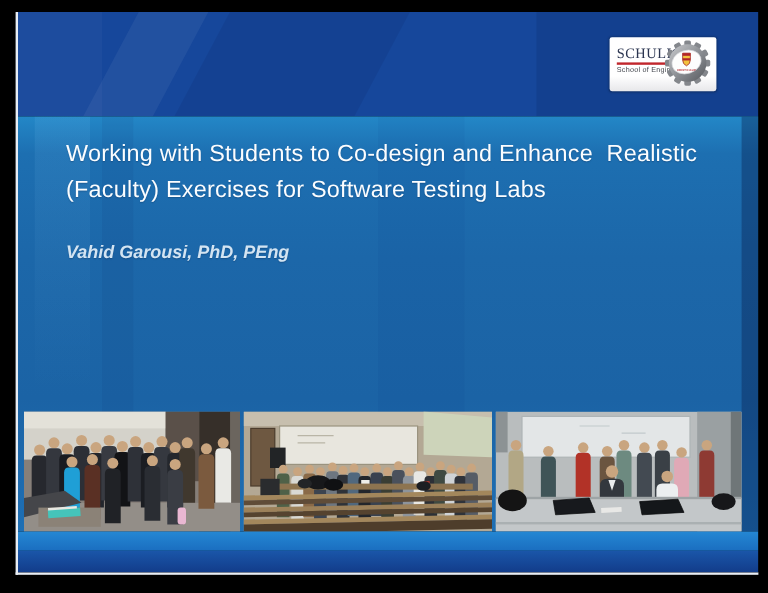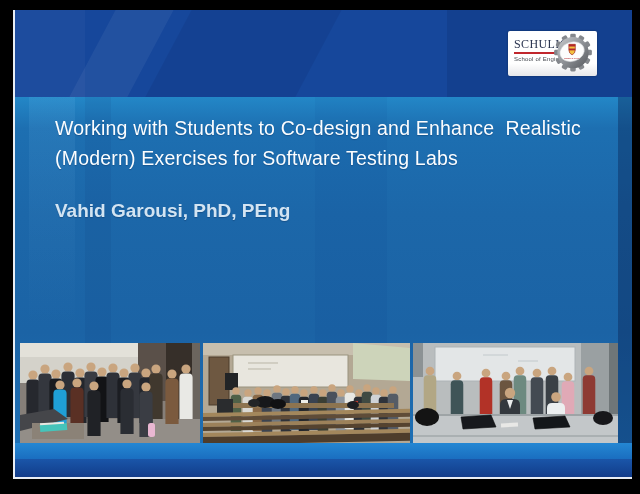--- a/index.html
+++ b/index.html
@@ -33,22 +33,22 @@
   .mn-s1{position:absolute;left:14px;top:0;width:46px;height:230px;background:linear-gradient(180deg,rgba(140,210,255,0.10),rgba(140,210,255,0));}
   .mn-s2{position:absolute;left:70px;top:0;width:26px;height:346px;background:rgba(8,38,100,0.08);}
   .mn-s3{position:absolute;left:300px;top:0;width:72px;height:346px;background:rgba(8,40,110,0.05);}
   .mn-right{position:absolute;right:0;top:0;width:14px;height:346px;background:rgba(6,24,70,0.35);}
 
   .title-block{position:absolute;left:40px;top:16px;}
   .title-line{white-space:pre;font-size:19.5px;line-height:30px;color:#fbfdff;letter-spacing:0.2px;
               text-shadow:0 1px 1px rgba(0,20,50,0.25);}
   .presenter-block{position:absolute;left:40px;top:104px;}
   .aff-block{position:absolute;left:40px;top:161px;}
-  .bold-line{white-space:pre;font-size:19px;line-height:20px;font-weight:bold;color:#d3e4f2;
-             text-shadow:0 1px 1px rgba(0,20,50,0.25);}
+  .bold-line{white-space:pre;font-size:15px;line-height:20px;font-weight:bold;color:#d3e4f2;
+             text-shadow:0 1px 1px rgba(0,20,50,0.25);font-style:italic;}
 
   
   .photos{position:absolute;left:5px;top:333px;height:100px;display:flex;gap:3px;}
   .photo{height:100px;display:block;}
 
   
   .band-bright{position:absolute;left:0;top:433px;width:617px;height:16px;background:linear-gradient(180deg,#2487d3,#1a6ec0);}
   .band-navy{position:absolute;left:0;top:449px;width:617px;height:18px;background:linear-gradient(180deg,#1a56a9,#123c8a);}
 </style>
 </head>
@@ -117,21 +117,21 @@
   </div>
 
   <div class="main">
     <div class="mn-s1"></div>
     <div class="mn-s2"></div>
     <div class="mn-s3"></div>
     <div class="mn-right"></div>
 
     <div class="title-block">
       <div class="title-line">Working with Students to Co-design and Enhance  Realistic</div>
-      <div class="title-line">(Modern) Exercises for Software Testing Labs</div>
+      <div class="title-line">(Faculty) Exercises for Software Testing Labs</div>
     </div>
 
     <div class="presenter-block">
       <div class="bold-line">Vahid Garousi, PhD, PEng</div>
     </div>
 
   </div>
 
   <div class="photos">
 

